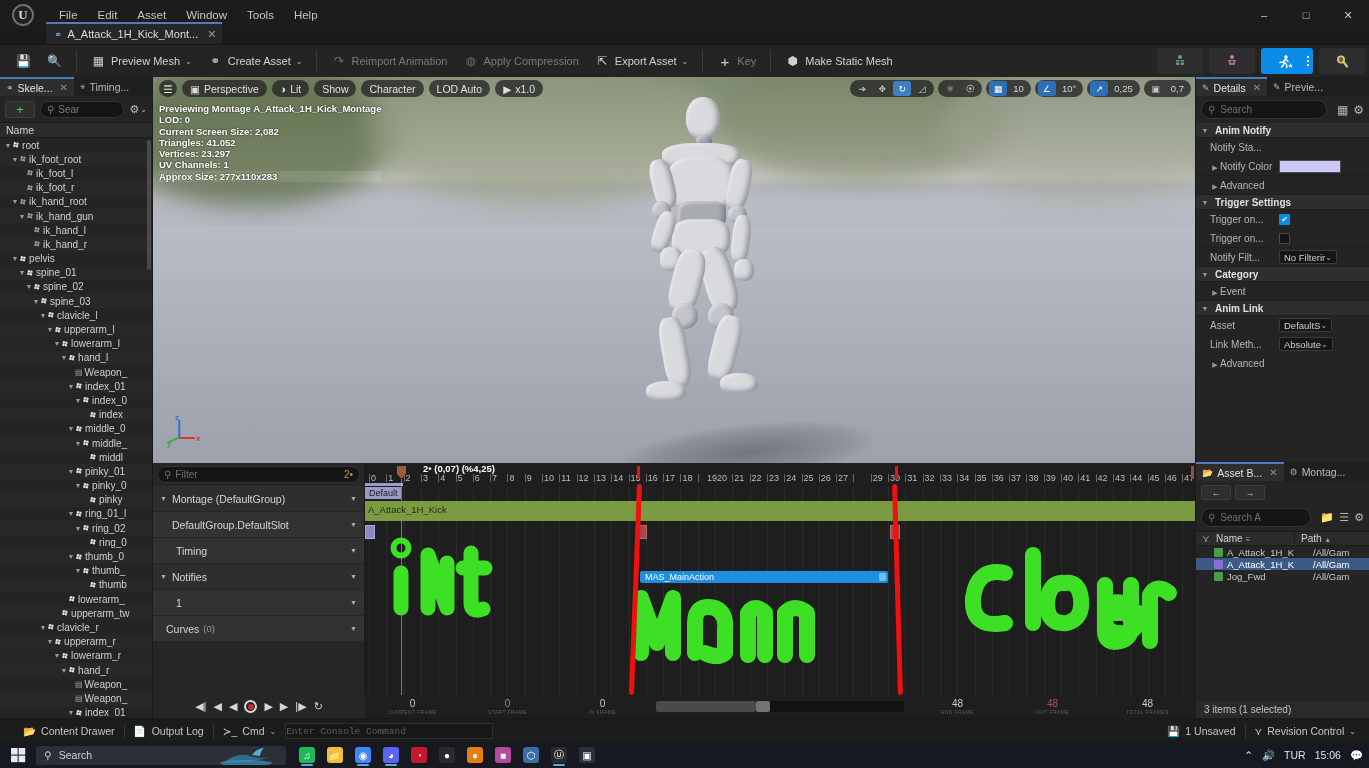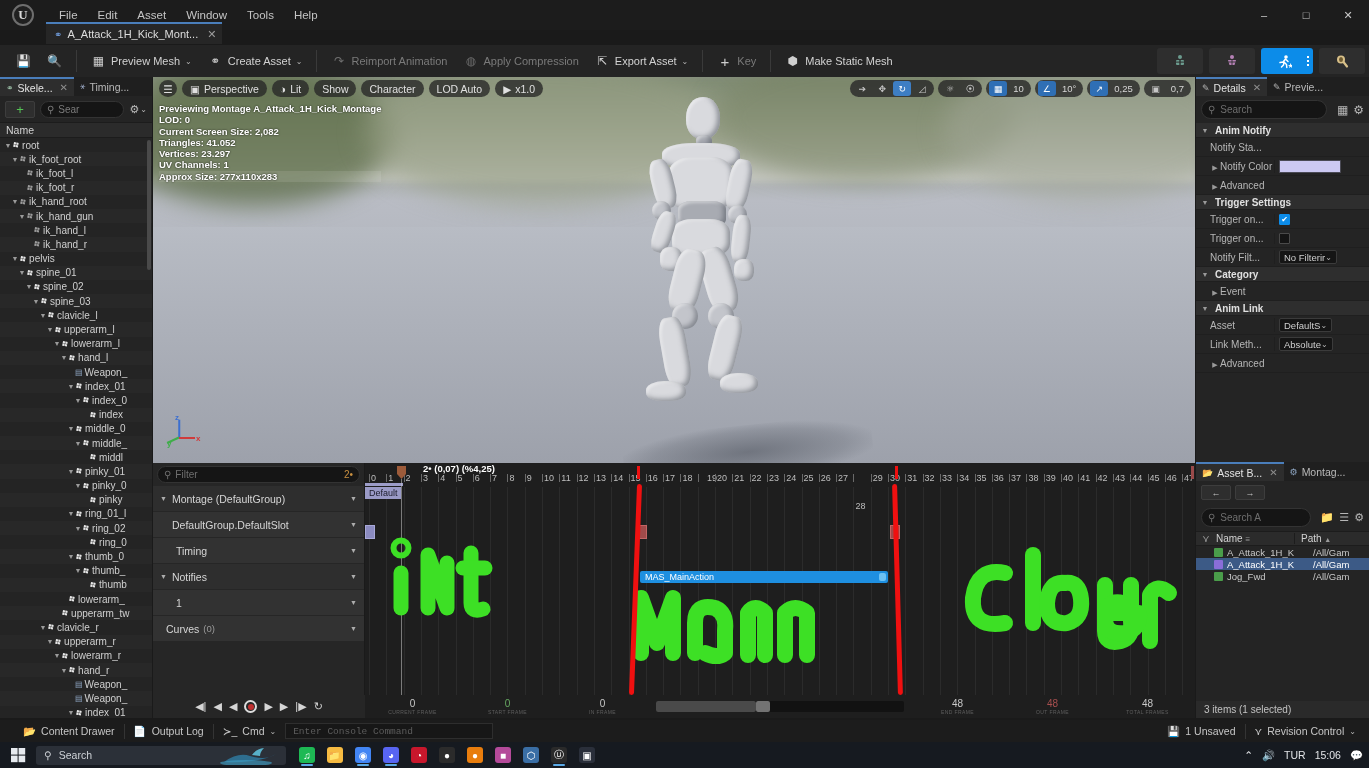--- a/index.html
+++ b/index.html
@@ -198,21 +198,21 @@
   .ab-status { position:absolute; left:0; bottom:0; width:173px; height:17px; background:#2a2a2a;
     display:flex; align-items:center; padding-left:8px; font-size:10px; color:#c2c2c2; }
 
   
   .statusbar { position:absolute; left:0; top:720px; width:1369px; height:22px; background:#1c1c1c;
     display:flex; align-items:center; gap:0px; }
   .sb-btn { display:flex; align-items:center; gap:5px; height:18px; padding:0 9px; color:#c6c6c6;
     font-size:10.5px; }
   .sb-sep { width:1px; height:15px; background:#343434; }
   .console { flex:0 0 auto; width:208px; height:16px; background:#171717; border:1px solid #2e2e2e;
-    display:flex; align-items:center; padding-left:7px; color:#5d5d5d;
+    display:flex; align-items:center; padding-left:0; color:#5d5d5d;
     font-family:"Liberation Mono", monospace; font-size:9.5px; }
   .sb-right { position:absolute; right:4px; display:flex; align-items:center; }
 
   
   .taskbar { position:absolute; left:0; top:742px; width:1369px; height:26px; background:#161a20;
     display:flex; align-items:center; }
   .tb-start { width:36px; height:26px; display:flex; align-items:center; justify-content:center; }
   .tb-search { width:250px; height:19px; background:#2b3038; border-radius:3px; display:flex;
     align-items:center; gap:7px; padding:0 8px; color:#cfd3d8; font-size:10.5px; position:relative;
     overflow:hidden;}
@@ -931,20 +931,23 @@
     <div class="playhead-lbl" style="left:42px;margin-left:16px;">2• (0,07) (%4,25)</div>
     <div class="ph-marker" style="left:32px;"></div>
     <div class="ph-line" style="left:36px;"></div>
     <div class="endmark" style="left:272px;background:#f01010;"></div>
     <div class="endmark" style="left:530px;background:#f01010;"></div>
     <div class="endmark" style="left:826px;background:#9a4a4a;"></div>
 
     <div class="trk trk-default">
       <div class="chip" style="left:0;width:36px">Default</div>
     </div>
+    <div class="trk trk-anim">
+      <div class="lbl">A_Attack_1H_Kick</div>
+    </div>
 
     <div class="notif-trk">
       <div class="nbox" style="left:0px;background:#8b8bc0;border-color:#a8a8d8;"></div>
       <div class="nbox" style="left:272px;"></div>
       <div class="nbox" style="left:525px;"></div>
     </div>
 
     <div class="mas" style="left:275px;width:248px;">
       <span>MAS_MainAction</span>
       <span class="handle"></span>

